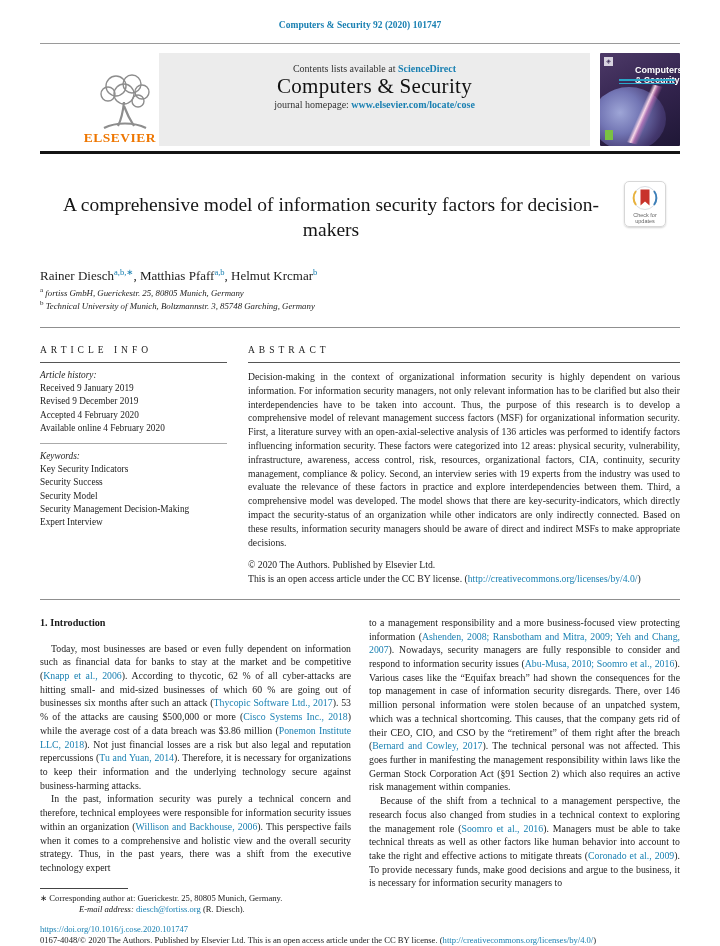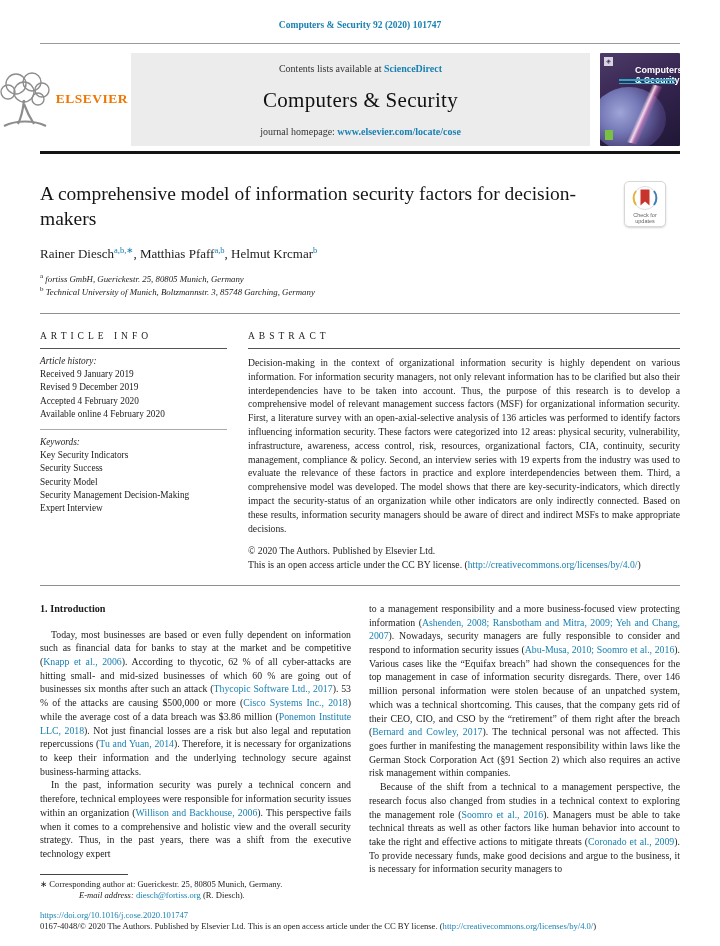--- a/index.html
+++ b/index.html
@@ -10,24 +10,24 @@
   .it{font-style:italic;margin-left:32px;}
   .bd{font-weight:bold;}
   sup{font-size:70%;line-height:0;}
 
   
   .citation{margin-top:20px;text-align:center;font-size:9.5px;color:#1a80b2;font-weight:bold;}
   .rule-top{margin-top:13px;border-top:1.5px solid #9a9a9a;}
 
   
   .banner{margin-top:9px;display:flex;align-items:stretch;height:93px;}
-  .logo-box{width:88px;display:flex;flex-direction:row;align-items:center;justify-content:flex-end;background:#fff;}
+  .logo-box{width:88px;display:flex;flex-direction:column;align-items:flex-end;justify-content:flex-end;background:#fff;margin-left:28px;}
   .logo-box svg{display:block;}
   .elsevier-word{font-size:13.5px;letter-spacing:.5px;color:#ee7601;font-weight:bold;margin-top:-2px;}
-  .banner-mid{flex:1;background:#ececec;margin-left:3px;display:flex;flex-direction:column;justify-content:space-between;
+  .banner-mid{flex:1;background:#ececec;margin-left:3px;display:flex;flex-direction:column;
               text-align:center;padding:10px 8px 9px;}
   .contents-line{font-size:10px;color:#333;}
   .journal-title{font-size:21px;color:#111;letter-spacing:.3px;}
   .homepage-line{font-size:10px;color:#333;}
   .cover{position:relative;width:80px;height:93px;margin-left:10px;background:linear-gradient(155deg,#4d3a68 0%,#352550 45%,#1f1736 100%);
          overflow:hidden;border-radius:1px;}
   .cover-logo{position:absolute;top:4px;left:4px;width:9px;height:9px;background:#d8d4e0;font-size:6px;line-height:9px;text-align:center;color:#3a2a56;}
   .cover-title{position:absolute;top:4px;left:35px;font-family:"Liberation Sans",sans-serif;font-weight:bold;
                font-size:9px;line-height:10px;color:#fff;text-align:left;margin-top:8px;}
   .cover-sub{position:absolute;top:26px;left:19px;width:56px;}
@@ -44,21 +44,21 @@
   
   .title-row{margin-top:27px;display:flex;justify-content:space-between;}
   .article-title{width:560px;font-size:19.5px;line-height:25px;color:#161616;}
   .check-badge{width:42px;height:46px;margin-right:14px;border:1px solid #d7d7d7;border-radius:5px;
                box-shadow:0 1px 2px rgba(0,0,0,.18);display:flex;flex-direction:column;align-items:center;padding-top:3px;box-sizing:border-box;}
   .check-badge svg{display:block;}
   .check-caption{font-family:"Liberation Sans",sans-serif;font-size:5.5px;line-height:6px;color:#666;text-align:center;margin-top:1px;}
 
   .authors{margin-top:15px;font-size:13px;color:#1c1c1c;}
   .authors sup{color:#1a80b2;font-size:8.5px;}
-  .affils{margin-top:11px;font-size:8.8px;font-style:italic;line-height:12.5px;color:#222;}
+  .affils{margin-top:3px;font-size:8.8px;font-style:italic;line-height:12.5px;color:#222;}
   .affils sup{font-size:7px;font-style:normal;}
 
   .rule{border-top:1.2px solid #8f8f8f;}
   .rule-mid{margin-top:15px;}
 
   
   .info-grid{display:flex;margin-top:9px;}
   .info-col{width:187px;flex:none;}
   .abs-col{flex:1;margin-left:21px;}
   .sec-head{font-size:9.5px;letter-spacing:4px;font-weight:normal;color:#222;padding:8px 0 7px;}
@@ -135,21 +135,21 @@
           </div>
         <div class="cover-globe"></div>
         <div class="cover-bolt"></div>
         <div class="cover-check"></div>
       </div>
     </div>
 
     <div class="bar-black"></div>
 
     <div class="title-row">
-      <h1 class="article-title" style="margin:0;font-weight:normal;">A comprehensive model of information security factors for decision-makers</h1>
+      <h1 class="article-title" style="margin:11px;font-weight:normal;text-align:center;">A comprehensive model of information security factors for decision-makers</h1>
       <div class="check-badge">
         <svg width="26" height="26" viewBox="0 0 26 26">
           <circle cx="13" cy="13" r="11.5" fill="#fff" stroke="#d9dde3" stroke-width="1"></circle>
           <path d="M4 20 A11.5 11.5 0 0 1 4 6" fill="none" stroke="#e8b23d" stroke-width="2"></path>
           <path d="M22 6 A11.5 11.5 0 0 1 22 20" fill="none" stroke="#3c7fb8" stroke-width="2"></path>
           <path d="M8.5 4.5 h9 v16 l-4.5 -4 l-4.5 4 z" fill="#c8332b"></path>
         </svg>
         <div class="check-caption">
           <div>Check for</div>
           <div>updates</div>

